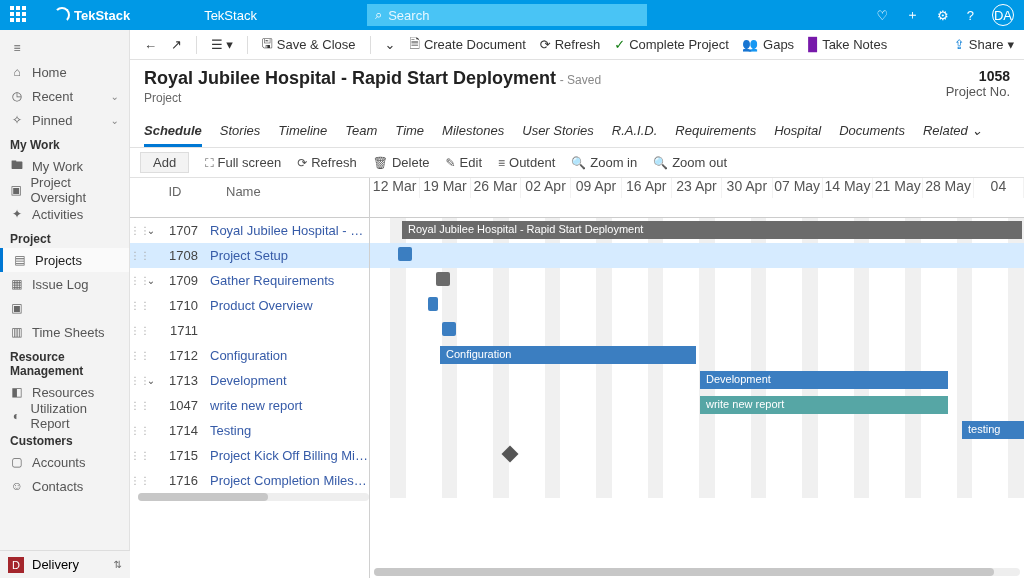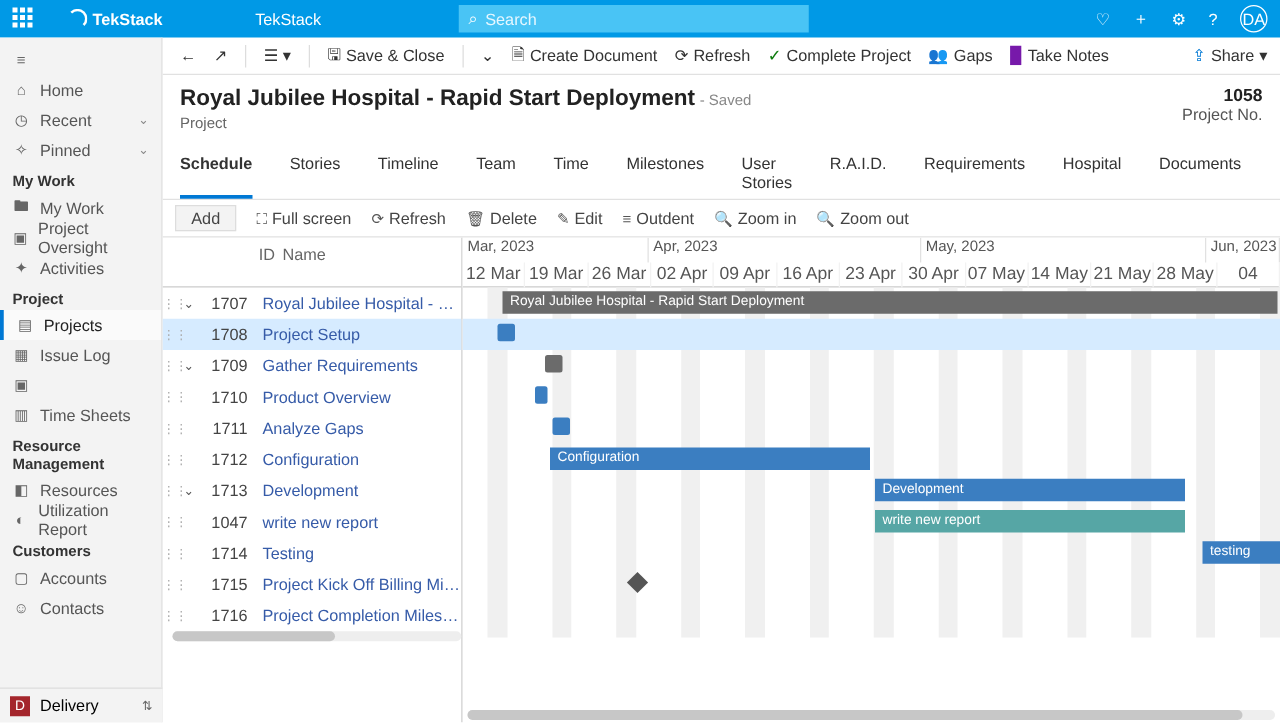--- a/index.html
+++ b/index.html
@@ -30,30 +30,30 @@
 .cmdbar .sep{width:1px;height:18px;background:#ddd;margin:0 4px;}
 .cmdbar .btn{display:flex;align-items:center;gap:4px;padding:2px 4px;cursor:pointer;}
 .cmdbar .ic{font-size:13px;}
 .share{margin-left:auto;display:flex;align-items:center;gap:4px;cursor:pointer;}
 .titlearea{padding:8px 14px 4px;}
 .titlearea h1{font-size:18px;font-weight:600;color:#222;display:inline;}
 .titlearea .saved{color:#888;font-size:12px;}
 .titlearea .sub{color:#666;font-size:12px;margin-top:2px;}
 .projno{float:right;text-align:right;color:#555;font-size:12px;}
 .projno b{font-size:14px;color:#222;font-weight:600;}
-.tabs{display:flex;gap:30px;padding:0 14px;border-bottom:1px solid #e1e1e1;margin-top:8px;}
+.tabs{display:flex;gap:18px;padding:0 14px;border-bottom:1px solid #e1e1e1;margin-top:8px;font-style:italic;}
 .tabs .tab{padding:6px 0;cursor:pointer;color:#333;}
 .tabs .tab.active{border-bottom:3px solid #0078d4;font-weight:600;}
 .toolbar2{height:30px;display:flex;align-items:center;padding:0 10px;gap:16px;border-bottom:1px solid #e1e1e1;color:#444;}
 .toolbar2 .btn{display:flex;align-items:center;gap:4px;cursor:pointer;}
 .toolbar2 .add{background:#f3f3f3;border:1px solid #ddd;padding:2px 12px;}
 .workarea{flex:1;display:flex;overflow:hidden;position:relative;}
 .tasklist{width:240px;border-right:1px solid #d0d0d0;display:flex;flex-direction:column;}
 .tasklist .hdr{display:flex;height:40px;border-bottom:1px solid #ccc;color:#666;}
-.tasklist .hdr .c1{width:90px;text-align:right;padding-top:6px;}
+.tasklist .hdr .c1{width:90px;text-align:center;padding-top:6px;}
 .tasklist .hdr .c2{flex:1;padding:6px 0 0 6px;}
 .trow{display:flex;align-items:center;height:25px;color:#365ba8;}
 .trow .grip{width:14px;color:#aaa;text-align:center;font-size:10px;}
 .trow .exp{width:14px;color:#555;text-align:center;font-size:10px;}
 .trow .id{width:48px;text-align:right;padding-right:8px;color:#444;}
 .trow .nm{flex:1;padding-left:4px;white-space:nowrap;overflow:hidden;text-overflow:ellipsis;}
 .trow.sel{background:#d6ebff;}
 .gantt{flex:1;position:relative;overflow:hidden;}
 .gantt-head{height:40px;border-bottom:1px solid #ccc;position:relative;background:#fff;}
 .months{display:flex;height:20px;}
@@ -300,21 +300,20 @@
             <div class="trow">
               <span class="grip">⋮⋮</span>
               <span class="exp"></span>
               <span class="id">1710</span>
               <span class="nm">Product Overview</span>
             </div>
             <div class="trow">
               <span class="grip">⋮⋮</span>
               <span class="exp"></span>
               <span class="id">1711</span>
-              <span class="nm">Analyze Gaps</span>
             </div>
             <div class="trow">
               <span class="grip">⋮⋮</span>
               <span class="exp"></span>
               <span class="id">1712</span>
               <span class="nm">Configuration</span>
             </div>
             <div class="trow">
               <span class="grip">⋮⋮</span>
               <span class="exp">⌄</span>
@@ -346,26 +345,20 @@
               <span class="nm">Project Completion Milestone</span>
             </div>
           </div>
         <div class="scrollh" style="position:relative;margin:2px 4px;">
             <div class="thumb" style="left:0;width:130px;"></div>
           </div>
       </div>
 
       <div class="gantt">
         <div class="gantt-head">
-          <div class="months" id="months">
-              <div style="width: 150px;">Mar, 2023</div>
-              <div style="width: 220px;">Apr, 2023</div>
-              <div style="width: 230px;">May, 2023</div>
-              <div style="width: 60px;">Jun, 2023</div>
-            </div>
           <div class="days" id="days">
               <div style="width: 52px;">12 Mar</div>
               <div style="width: 52px;">19 Mar</div>
               <div style="width: 52px;">26 Mar</div>
               <div style="width: 52px;">02 Apr</div>
               <div style="width: 52px;">09 Apr</div>
               <div style="width: 52px;">16 Apr</div>
               <div style="width: 52px;">23 Apr</div>
               <div style="width: 52px;">30 Apr</div>
               <div style="width: 52px;">07 May</div>

